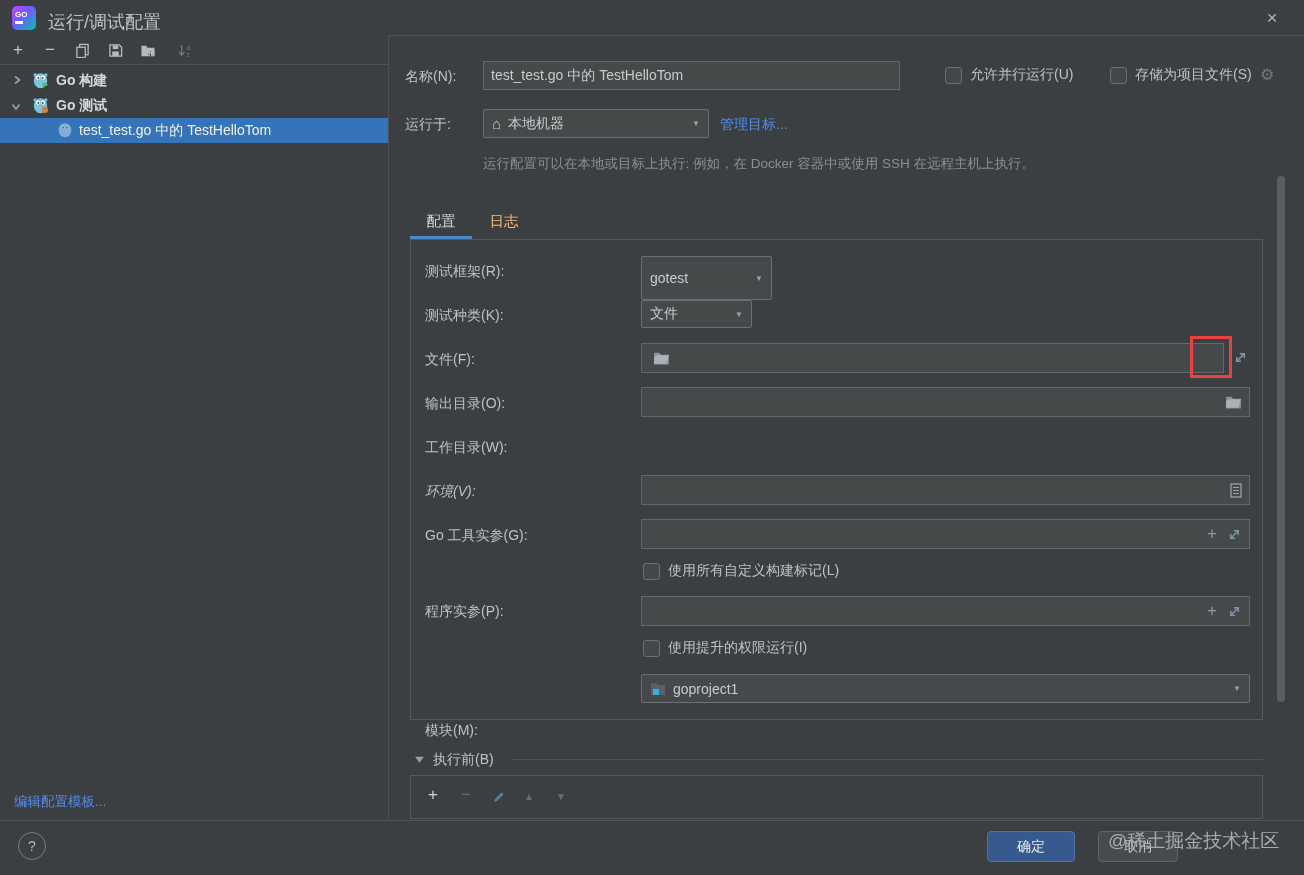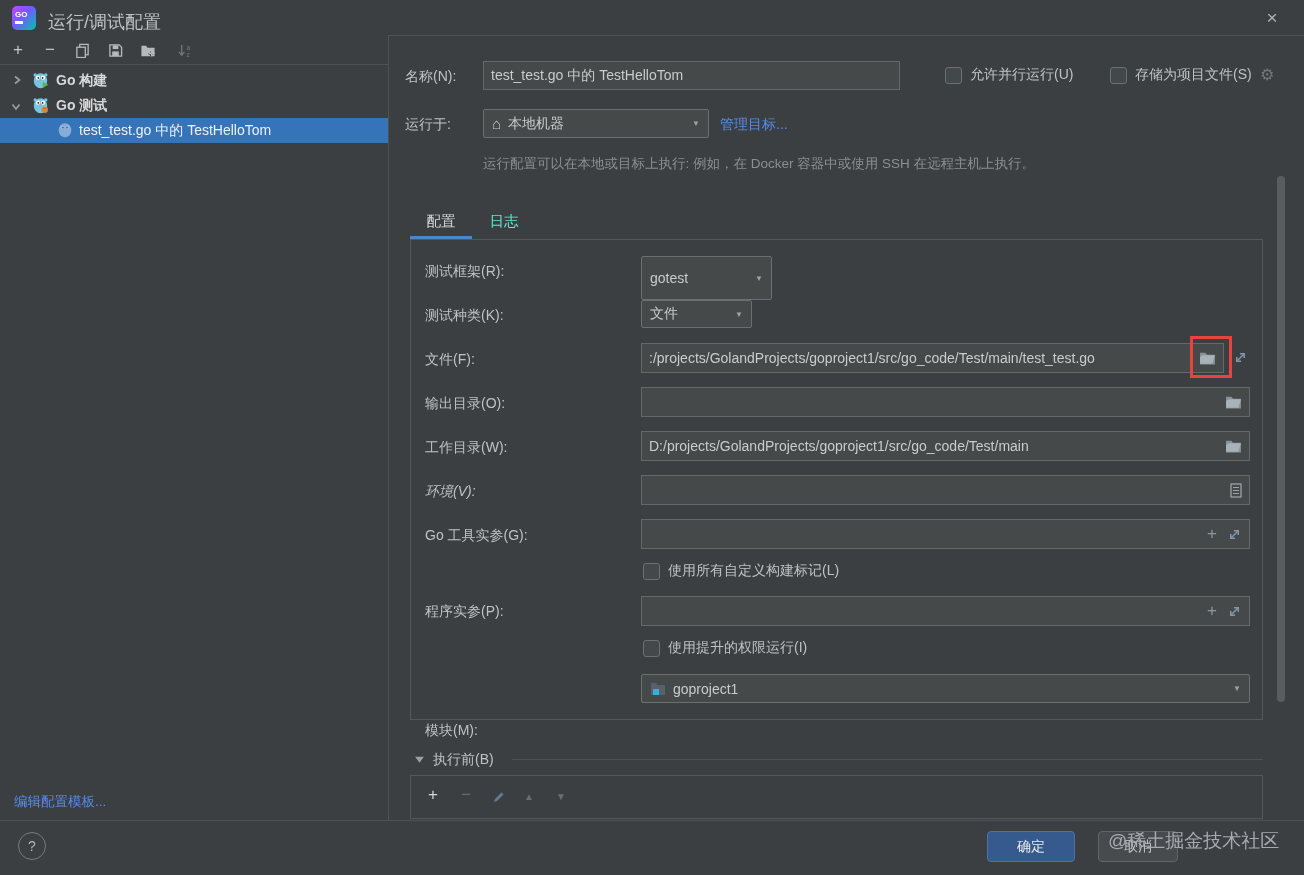--- a/index.html
+++ b/index.html
@@ -155,40 +155,39 @@
   <div class="abs lbl" style="left:405px;top:116px;">运行于:</div>
   <div class="abs sel" style="left:483px;top:109px;width:226px;height:29px;cursor:pointer;">
     <span style="font-size:15px;color:#c9cccd;margin-right:7px;">⌂</span>
     <span>本地机器</span>
     <span class="chev">▼</span>
   </div>
   <div class="abs link" style="left:720px;top:116px;">管理目标...</div>
   <div class="abs" style="left:483px;top:155px;width:770px;font-size:13.5px;color:#8a8f92;white-space:nowrap;">运行配置可以在本地或目标上执行: 例如，在 Docker 容器中或使用 SSH 在远程主机上执行。</div>
 
   <div class="abs" style="left:417px;top:212px;width:48px;text-align:center;font-size:14.5px;color:#d7d9db;cursor:pointer;">配置</div>
-  <div class="abs" style="left:480px;top:212px;width:48px;text-align:center;font-size:14.5px;color:#5eead4;cursor:pointer;">日志</div>
+  <div class="abs" style="left:480px;top:212px;width:48px;text-align:center;font-size:14.5px;color:#fdba74;cursor:pointer;">日志</div>
   <div class="abs" style="left:410px;top:236px;width:62px;height:4px;background:#4a88c7;"></div>
 
   <div class="abs" style="left:410px;top:239px;width:853px;height:481px;border:1px solid #545859;"></div>
 
   <div class="abs lbl" style="left:425px;top:263px;">测试框架(R):</div>
   <div class="abs sel" style="left:641px;top:256px;width:131px;height:44px;cursor:pointer;text-align:center;">
     <span>gotest</span>
     <span class="chev">▼</span>
   </div>
 
   <div class="abs lbl" style="left:425px;top:307px;">测试种类(K):</div>
   <div class="abs sel" style="left:641px;top:300px;width:111px;height:28px;cursor:pointer;">
     <span>文件</span>
     <span class="chev">▼</span>
   </div>
 
   <div class="abs lbl" style="left:425px;top:351px;">文件(F):</div>
   <div class="abs fld" style="left:641px;top:343px;width:583px;height:30px;">
-    <span class="txt">:/projects/GolandProjects/goproject1/src/go_code/Test/main/test_test.go</span>
     <span class="icnbtn" style="flex:0 0 auto;margin-left:4px;cursor:pointer;">
       <svg width="17" height="14" viewBox="0 0 16 13">
           <path d="M1 1.5 h5 l1.5 2 H15 v9 H1 Z" fill="#8a9399"></path>
           <path d="M1 5.5 L4 4 h11 l-2.5 8 H1 Z" fill="#a9b2b8"></path>
         </svg>
     </span>
   </div>
   <div class="abs icnbtn" style="left:1231px;top:348px;width:18px;height:18px;cursor:pointer;">
     <svg width="15" height="15" viewBox="0 0 14 14">
         <path d="M4 10 L10 4" stroke="#8296ab" stroke-width="1.4"></path>
@@ -204,29 +203,20 @@
     <span class="txt"></span>
     <span class="icnbtn" style="flex:0 0 auto;margin-left:4px;cursor:pointer;">
       <svg width="17" height="14" viewBox="0 0 16 13">
           <path d="M1 1.5 h5 l1.5 2 H15 v9 H1 Z" fill="#8a9399"></path>
           <path d="M1 5.5 L4 4 h11 l-2.5 8 H1 Z" fill="#a9b2b8"></path>
         </svg>
     </span>
   </div>
 
   <div class="abs lbl" style="left:425px;top:439px;">工作目录(W):</div>
-  <div class="abs fld" style="left:641px;top:431px;width:609px;height:30px;">
-    <span class="txt">D:/projects/GolandProjects/goproject1/src/go_code/Test/main</span>
-    <span class="icnbtn" style="flex:0 0 auto;margin-left:4px;cursor:pointer;">
-      <svg width="17" height="14" viewBox="0 0 16 13">
-          <path d="M1 1.5 h5 l1.5 2 H15 v9 H1 Z" fill="#8a9399"></path>
-          <path d="M1 5.5 L4 4 h11 l-2.5 8 H1 Z" fill="#a9b2b8"></path>
-        </svg>
-    </span>
-  </div>
 
   <div class="abs lbl" style="left:425px;top:483px;font-style:italic;">环境(V):</div>
   <div class="abs fld" style="left:641px;top:475px;width:609px;height:30px;">
     <span class="txt"></span>
     <span class="icnbtn" style="flex:0 0 auto;margin-left:4px;cursor:pointer;">
       <svg width="12" height="15" viewBox="0 0 12 15">
           <rect x="1" y="1" width="10" height="13" fill="none" stroke="#9aa2a8" stroke-width="1.3"></rect>
           <path d="M3 4.5 h6 M3 7.5 h6 M3 10.5 h6" stroke="#9aa2a8" stroke-width="1.2"></path>
         </svg>
     </span>

